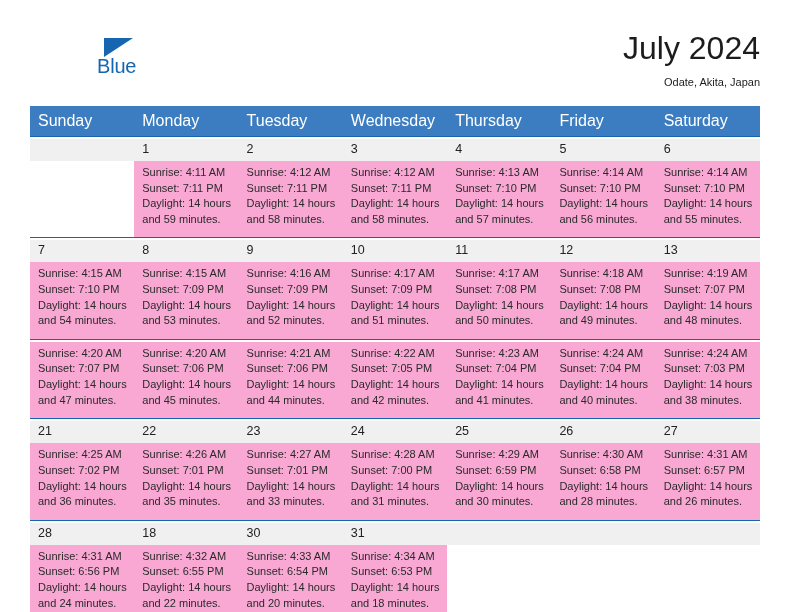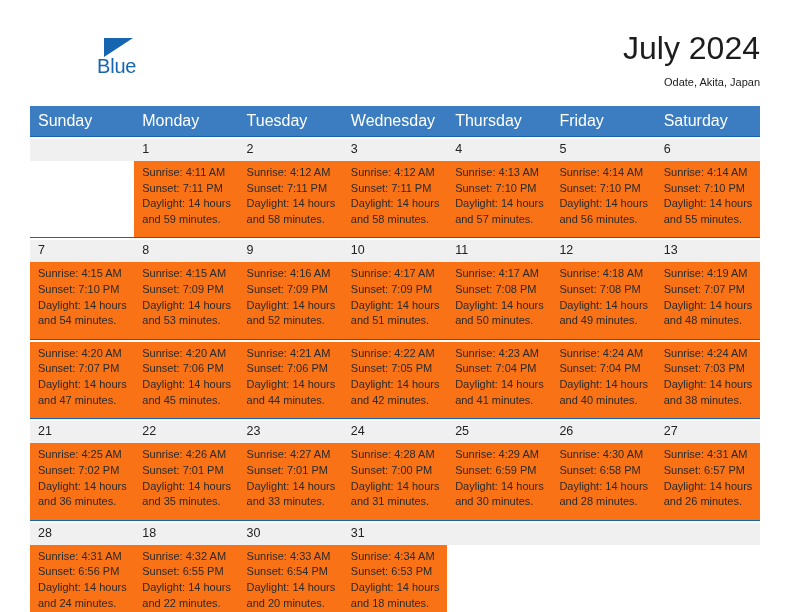--- a/index.html
+++ b/index.html
@@ -116,21 +116,21 @@
   .daynum-row td {
     background: #f0f0f0;
     font-size: 12.5px;
     color: #222222;
     padding: 4px 0 4px 8px;
     height: 14px;
     vertical-align: top;
     line-height: 1.1;
   }
   .detail-row td {
-    background: #f97316;
+    background: #f9a8d4;
     font-size: 11px;
     color: #2a2a2a;
     padding: 4px 6px 10px 8px;
     height: 58px;
     vertical-align: top;
     line-height: 1.42;
   }
   .detail-row td div {
     white-space: normal;
   }

